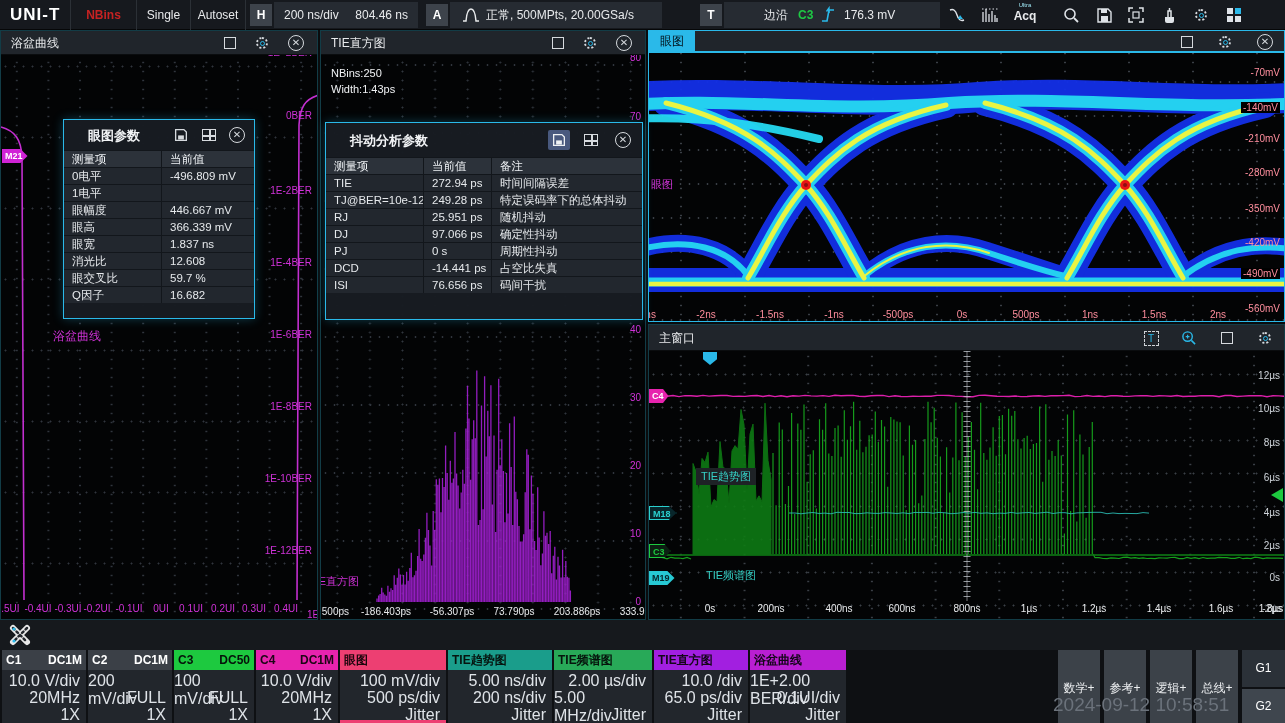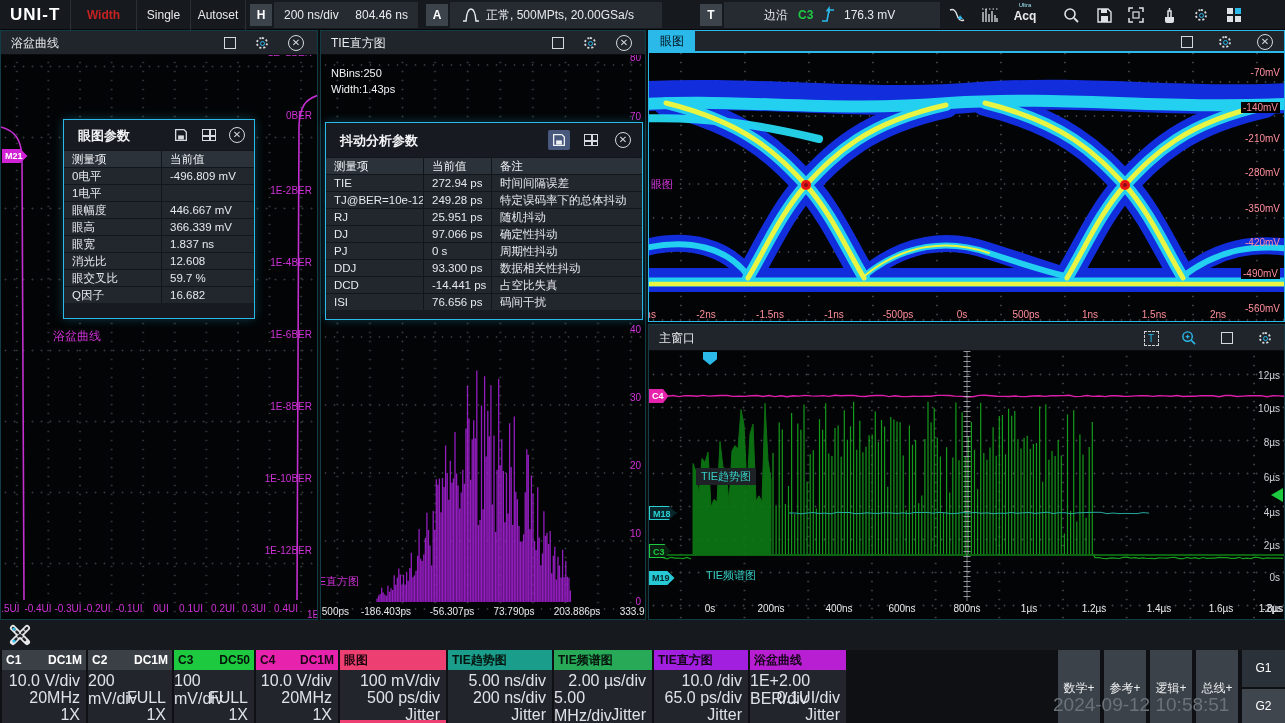--- a/index.html
+++ b/index.html
@@ -30,21 +30,21 @@
   .ticks{position:absolute;font-size:10px;z-index:5;}
   
   .mg{color:#d032d8;}
   .grid-bath{background-image:radial-gradient(circle,#30353d 0.8px,transparent 1.2px),radial-gradient(circle,#30353d 0.8px,transparent 1.2px);background-size:31.6px 9px,9px 71px;}
   .grid-hist{background-image:radial-gradient(circle,#30353d 0.8px,transparent 1.2px),radial-gradient(circle,#30353d 0.8px,transparent 1.2px);background-size:32.6px 9px,9px 68px;}
   .grid-eye{background-image:radial-gradient(circle,#3a3f46 0.8px,transparent 1.2px),radial-gradient(circle,#3a3f46 0.8px,transparent 1.2px);background-size:64px 9px,9px 34px;}
   .grid-main{background-image:radial-gradient(circle,#3a3f46 0.8px,transparent 1.2px),radial-gradient(circle,#3a3f46 0.8px,transparent 1.2px);background-size:63.7px 9px,9px 33px;}
   
   .dlg{position:absolute;background:rgba(24,28,34,0.97);border:1px solid #2ab9e9;box-shadow:0 0 10px rgba(42,185,233,.30);z-index:40;}
   .dlg-title{position:absolute;left:0;top:0;right:0;height:30px;}
-  .dlg-title .txt{position:absolute;left:14px;top:7px;font-size:13px;font-weight:bold;color:#f2f4f6;}
+  .dlg-title .txt{position:absolute;left:24px;top:7px;font-size:13px;font-weight:bold;color:#f2f4f6;}
   .dico{position:absolute;top:5px;width:22px;height:20px;display:flex;align-items:center;justify-content:center;cursor:pointer;}
   .dico.sel{background:#49597e;border-radius:2px;}
   .gridico{width:14px;height:12px;border:1.5px solid #d6dade;position:relative;}
   .gridico:before{content:"";position:absolute;left:50%;top:0;bottom:0;width:1.5px;background:#d6dade;}
   .gridico:after{content:"";position:absolute;top:50%;left:0;right:0;height:1.5px;background:#d6dade;}
   .trow{display:flex;height:17px;line-height:17px;font-size:11.5px;border-top:1px solid #12161b;background:#22272e;}
   .trow.head{background:#2c323a;color:#eef1f4;}
   .trow span{padding-left:8px;white-space:nowrap;overflow:hidden;}
   .c1{border-right:1px solid #12161b;}
   
@@ -63,21 +63,21 @@
   #datetime{position:absolute;left:1053px;top:694px;width:190px;font-size:19px;color:#6b727b;z-index:5;pointer-events:none;white-space:nowrap;}
   .wavlab{position:absolute;z-index:15;font-size:11px;}
 </style>
 </head>
 <body>
 
 <div id="screen">
 
   <div id="toolbar">
     <div class="tb-logo">UNI-T</div>
-    <div class="tb-btn tb-stop" style="left:70px;width:66px;">Width</div>
+    <div class="tb-btn tb-stop" style="left:70px;width:66px;">NBins</div>
     <div class="tb-btn" style="left:136px;width:54px;">Single</div>
     <div class="tb-btn" style="left:190px;width:56px;border-right:1px solid #2b3036;">Autoset</div>
     <div class="tb-keybox" style="left:250px;">H</div>
     <div class="tb-panel" style="left:274px;width:144px;">
       <span style="position:absolute;left:10px;">200 ns/div</span>
       <span style="position:absolute;right:10px;">804.46 ns</span>
     </div>
     <div class="tb-keybox" style="left:426px;">A</div>
     <div class="tb-panel" style="left:450px;width:212px;">
       <svg width="18" height="16" viewBox="0 0 18 16" style="position:absolute;left:12px;top:5px;">
@@ -330,25 +330,20 @@
         </div>
       <div class="trow">
           <span class="c1" style="width:98px;">DJ</span>
           <span class="c1" style="width:68px;">97.066 ps</span>
           <span style="flex:1;">确定性抖动</span>
         </div>
       <div class="trow">
           <span class="c1" style="width:98px;">PJ</span>
           <span class="c1" style="width:68px;">0 s</span>
           <span style="flex:1;">周期性抖动</span>
-        </div>
-      <div class="trow">
-          <span class="c1" style="width:98px;">DDJ</span>
-          <span class="c1" style="width:68px;">93.300 ps</span>
-          <span style="flex:1;">数据相关性抖动</span>
         </div>
       <div class="trow">
           <span class="c1" style="width:98px;">DCD</span>
           <span class="c1" style="width:68px;">-14.441 ps</span>
           <span style="flex:1;">占空比失真</span>
         </div>
       <div class="trow">
           <span class="c1" style="width:98px;">ISI</span>
           <span class="c1" style="width:68px;">76.656 ps</span>
           <span style="flex:1;">码间干扰</span>

